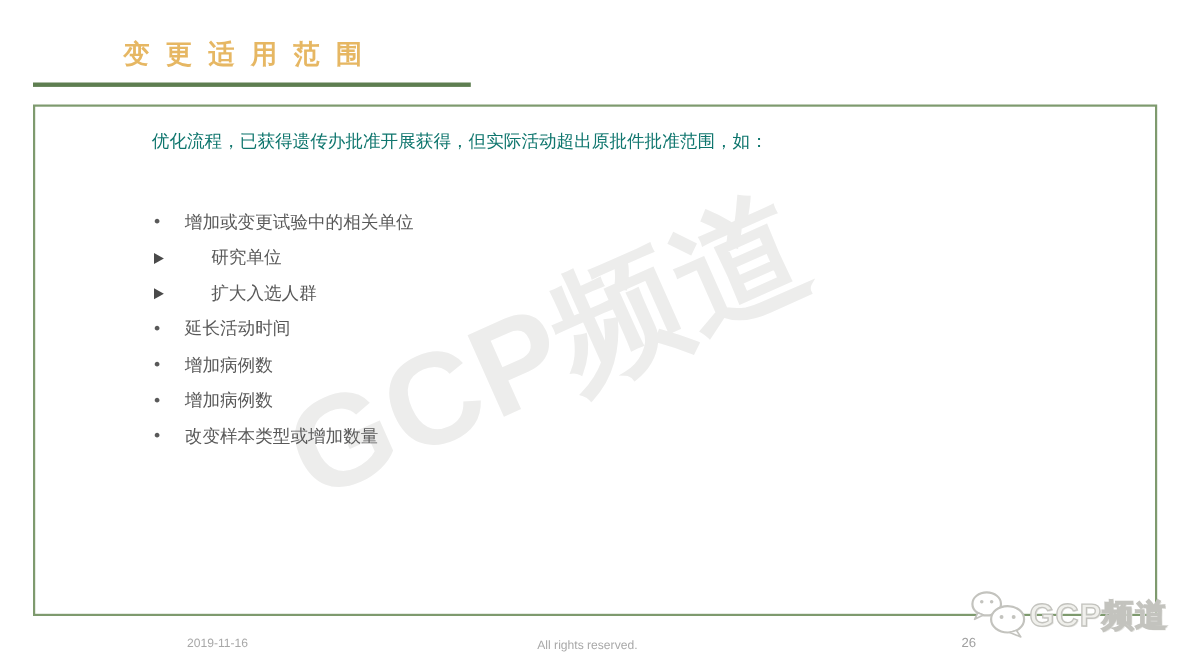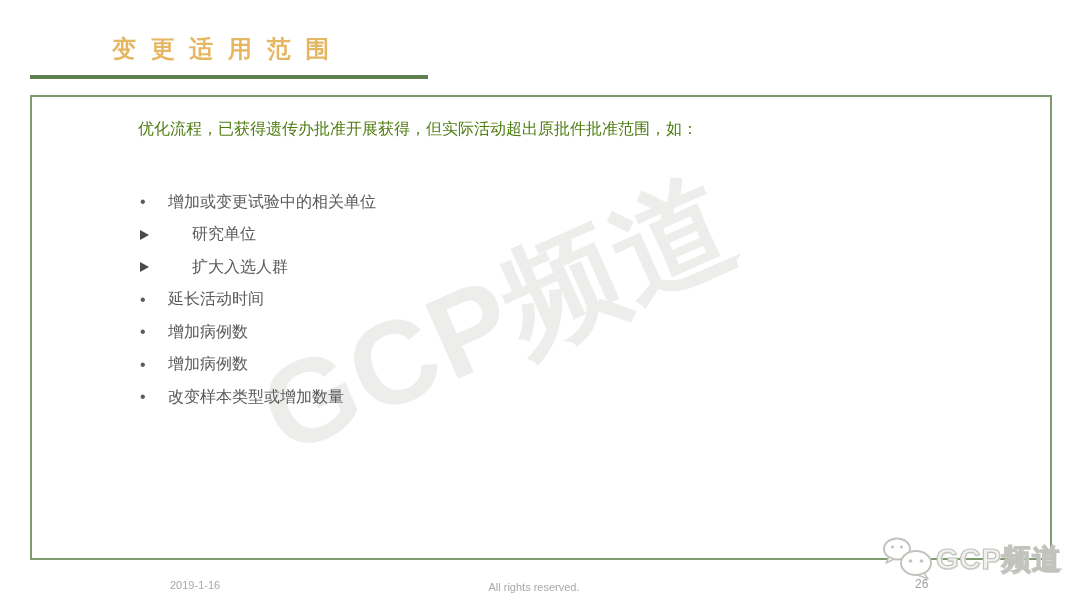--- a/index.html
+++ b/index.html
@@ -62,21 +62,21 @@
     transform-origin: center center;
     z-index: 0;
     user-select: none;
   }
   
   .intro-line {
     position: absolute;
     left: 138px;
     top: 119px;
     font-size: 16px;
-    color: #4d7c0f;
+    color: #0f766e;
     white-space: nowrap;
     z-index: 2;
   }
   .bullet-list {
     position: absolute;
     left: 138px;
     top: 186px;
     z-index: 2;
   }
   .bullet-row {
@@ -120,21 +120,20 @@
     color: #A8A8A8;
     z-index: 2;
   }
   .footer-page {
     position: absolute;
     left: 874px;
     top: 577px;
     font-size: 12px;
     color: #A0A0A0;
     z-index: 3;
-    margin-left: 41px;
   }
   
   .logo {
     position: absolute;
     left: 880px;
     top: 536px;
     display: flex;
     align-items: center;
     z-index: 3;
   }
@@ -192,21 +191,21 @@
     <div class="bullet-row row-l1">
       <span class="marker">•</span>
       <span>增加病例数</span>
     </div>
     <div class="bullet-row row-l1">
       <span class="marker">•</span>
       <span>改变样本类型或增加数量</span>
     </div>
   </div>
 
-  <div class="footer-date">2019-1-16</div>
+  <div class="footer-date">2019-11-16</div>
   <div class="footer-rights">All rights reserved.</div>
   <div class="footer-page">26</div>
 
   <div class="logo">
     <svg class="logo-icon" viewBox="0 0 58 48" xmlns="http://www.w3.org/2000/svg">
       <ellipse cx="17" cy="13" rx="13" ry="10.5" fill="#ffffff" stroke="#c3c3be" stroke-width="2"></ellipse>
       <path d="M9 21 L6 27 L14 23 Z" fill="#ffffff" stroke="#c3c3be" stroke-width="1.5" stroke-linejoin="round"></path>
       <circle cx="12.5" cy="11" r="1.6" fill="#c3c3be"></circle>
       <circle cx="21.5" cy="11" r="1.6" fill="#c3c3be"></circle>
       <ellipse cx="36" cy="27" rx="15" ry="12" fill="#ffffff" stroke="#c3c3be" stroke-width="2"></ellipse>

